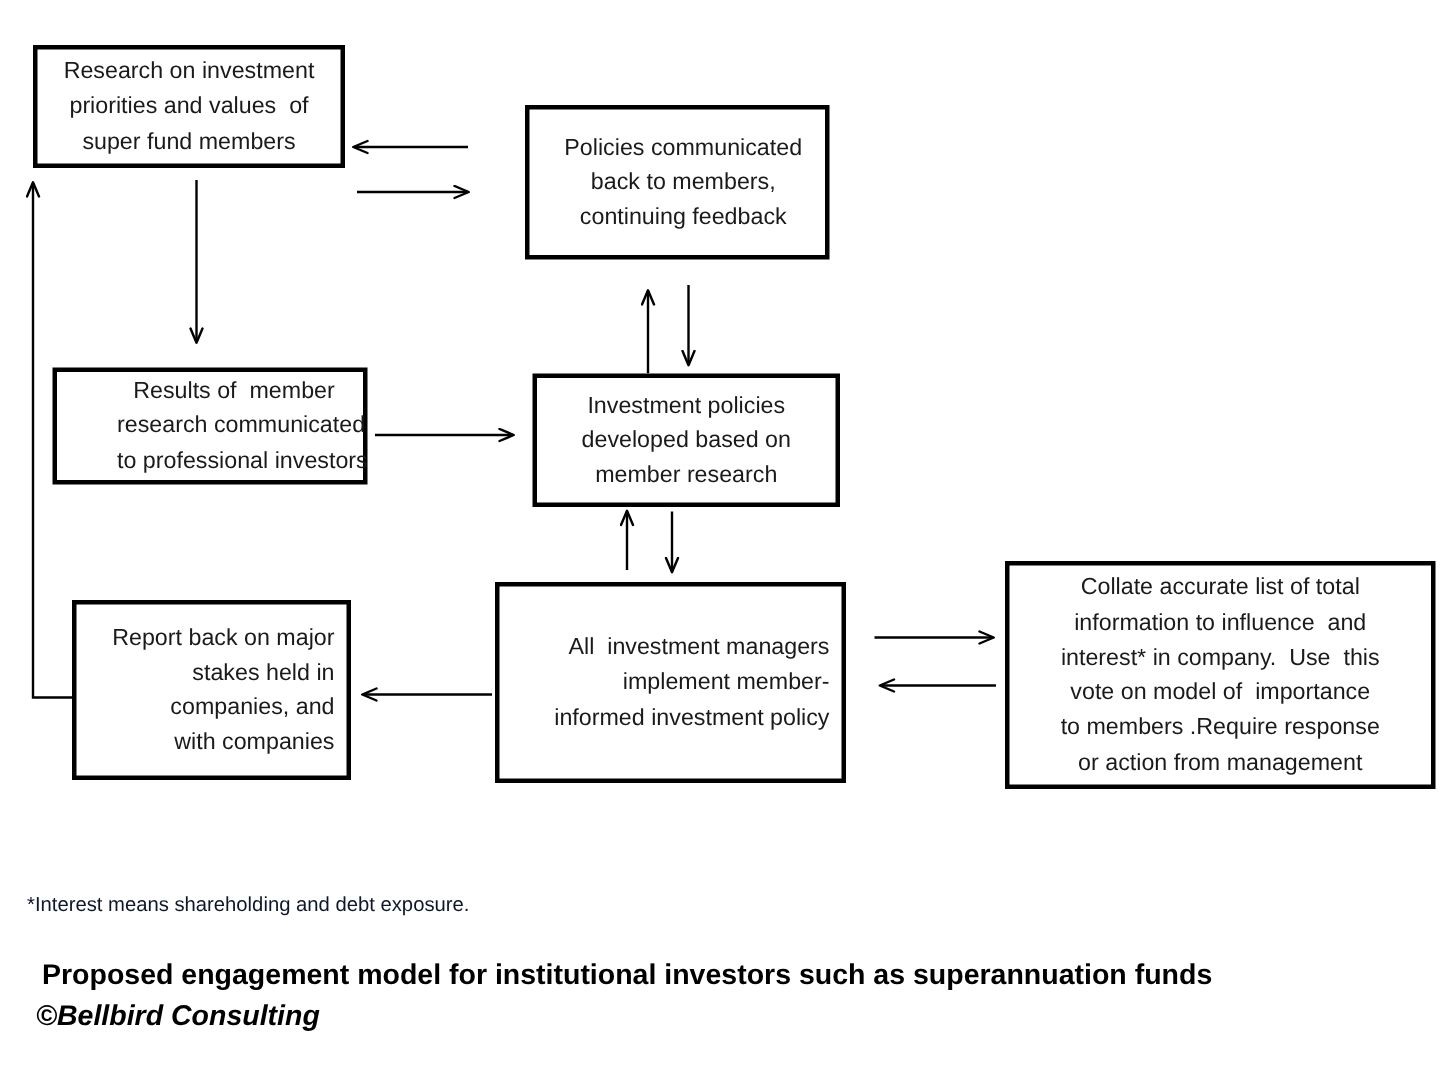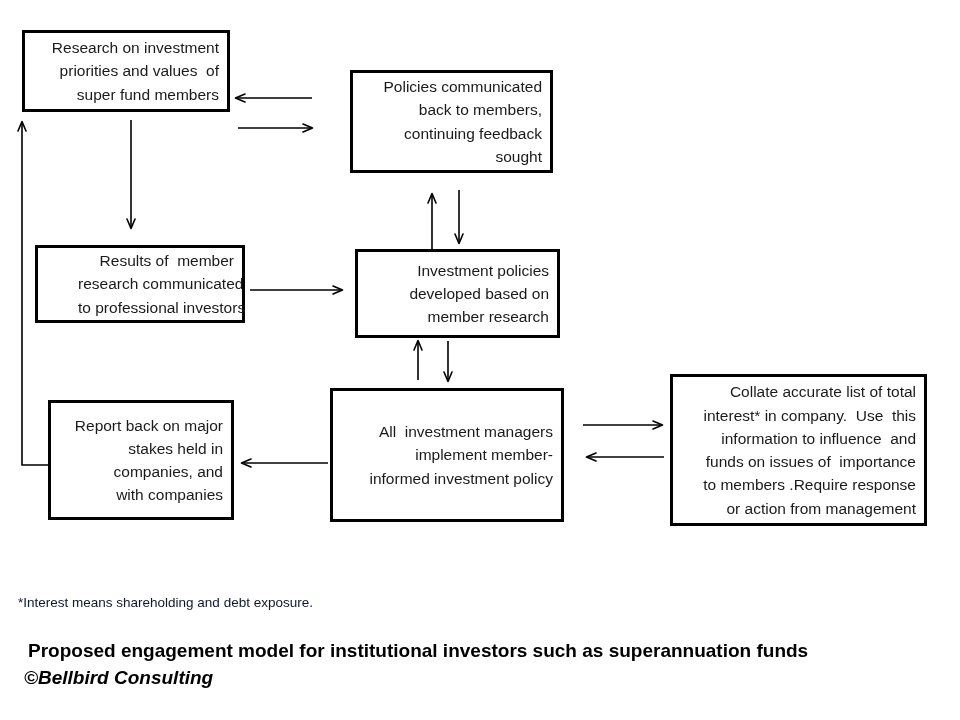--- a/index.html
+++ b/index.html
@@ -30,31 +30,31 @@
     flex-direction: column;
     justify-content: center;
     font-size: 15.5px;
     line-height: 1.5;
     color: #1a1a1a;
     padding: 4px 8px;
   }
   .node .line {
     white-space: pre;
   }
-  .align-left  { text-align: right; }
+  .align-left  { text-align: center; }
   .align-center{ text-align: right; }
 
   
   #node-research        { left: 22px;  top: 30px;  width: 208px; height: 82px;  }
   #node-policies        { left: 350px; top: 70px;  width: 203px; height: 103px; padding-left: 16px; }
   #node-results         { left: 35px;  top: 245px; width: 210px; height: 78px; padding-left: 40px;  }
   #node-investpolicy    { left: 355px; top: 249px; width: 205px; height: 89px;  }
   #node-report          { left: 48px;  top: 400px; width: 186px; height: 120px; }
   #node-managers        { left: 330px; top: 388px; width: 234px; height: 134px; }
-  #node-collate         { left: 670px; top: 374px; width: 257px; height: 152px; }
+  #node-collate         { left: 670px; top: 374px; width: 287px; height: 152px; }
 
   .caption {
     position: absolute;
     white-space: pre;
   }
   #footnote {
     left: 18px;
     top: 595px;
     font-size: 13.5px;
     color: #0f172a;
@@ -137,21 +137,20 @@
 <div class="node align-left" id="node-research">
   <span class="line">Research on investment</span>
   <span class="line">priorities and values  of</span>
   <span class="line">super fund members</span>
 </div>
 
 <div class="node align-left" id="node-policies">
   <span class="line">Policies communicated</span>
   <span class="line">back to members,</span>
   <span class="line">continuing feedback</span>
-  <span class="line">sought</span>
 </div>
 
 <div class="node align-left" id="node-results">
   <span class="line">Results of  member</span>
   <span class="line">research communicated</span>
   <span class="line">to professional investors</span>
 </div>
 
 <div class="node align-left" id="node-investpolicy">
   <span class="line">Investment policies</span>
@@ -167,23 +166,23 @@
 </div>
 
 <div class="node align-center" id="node-managers">
   <span class="line">All  investment managers</span>
   <span class="line">implement member-</span>
   <span class="line">informed investment policy</span>
 </div>
 
 <div class="node align-left" id="node-collate">
   <span class="line">Collate accurate list of total</span>
+  <span class="line">information to influence  and</span>
   <span class="line">interest* in company.  Use  this</span>
-  <span class="line">information to influence  and</span>
-  <span class="line">funds on issues of  importance</span>
+  <span class="line">vote on model of  importance</span>
   <span class="line">to members .Require response</span>
   <span class="line">or action from management</span>
 </div>
 
 <div class="caption" id="footnote">*Interest means shareholding and debt exposure.</div>
 
 <div class="caption" id="title-line1">Proposed engagement model for institutional investors such as superannuation funds</div>
 
 <div class="caption" id="title-line2">©Bellbird Consulting</div>
 

